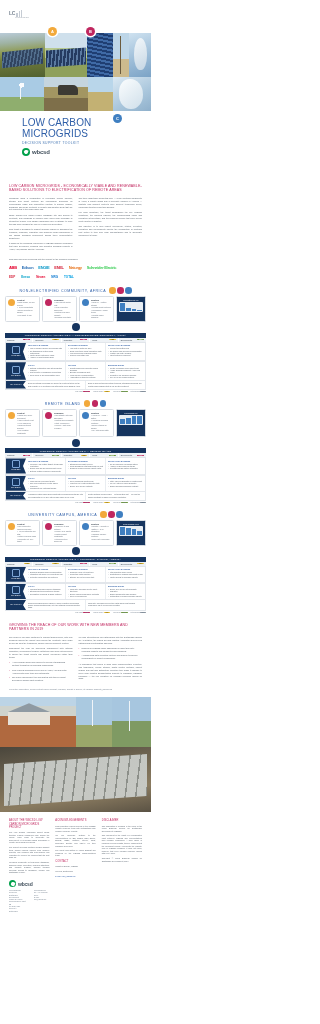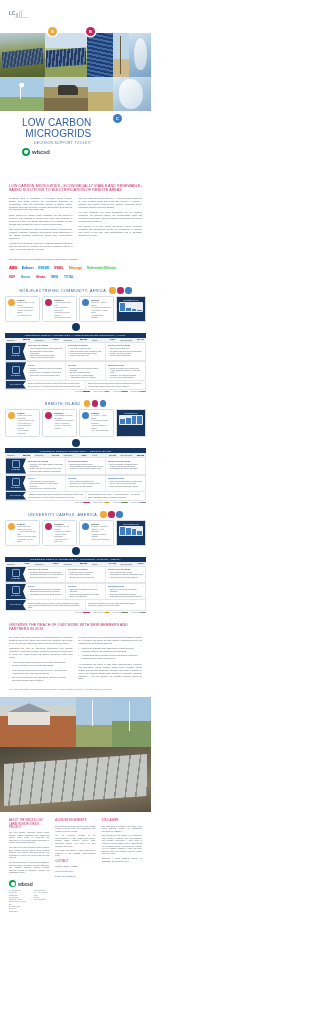--- a/index.html
+++ b/index.html
@@ -5,21 +5,21 @@
   * { box-sizing: border-box; margin:0; padding:0; }
   html, body {
     width:151px; height:1024px;
     background:#ffffff;
     font-family:"Liberation Sans", sans-serif;
     overflow:hidden;
   }
   #page { position:relative; width:151px; height:1024px; background:#fff; }
 
   
-  .hero { position:relative; width:151px; height:178px; background:#ffffff;text-align:right; }
+  .hero { position:relative; width:151px; height:178px; background:#ffffff; }
   .logo-tl { position:absolute; left:9px; top:8px; width:26px; height:10px;
              display:flex; align-items:center; gap:1px; }
   .logo-tl .mark { font-size:5px; font-weight:bold; color:#7b8794; letter-spacing:-.2px; }
   .logo-tl .bars { display:flex; gap:.7px; align-items:flex-end; height:7px; }
   .logo-tl .bars i { display:block; width:1.6px; background:#c6ccd4; }
   .logo-tl .sub { position:absolute; left:6px; top:7.5px; font-size:2px; color:#9aa3ad; letter-spacing:.1px; }
 
   .photos { position:absolute; left:0; top:33px; width:151px; height:78px; }
   .ph { position:absolute; background-size:cover; overflow:hidden; }
   .p1 { left:0; top:0; width:45px; height:44px;

